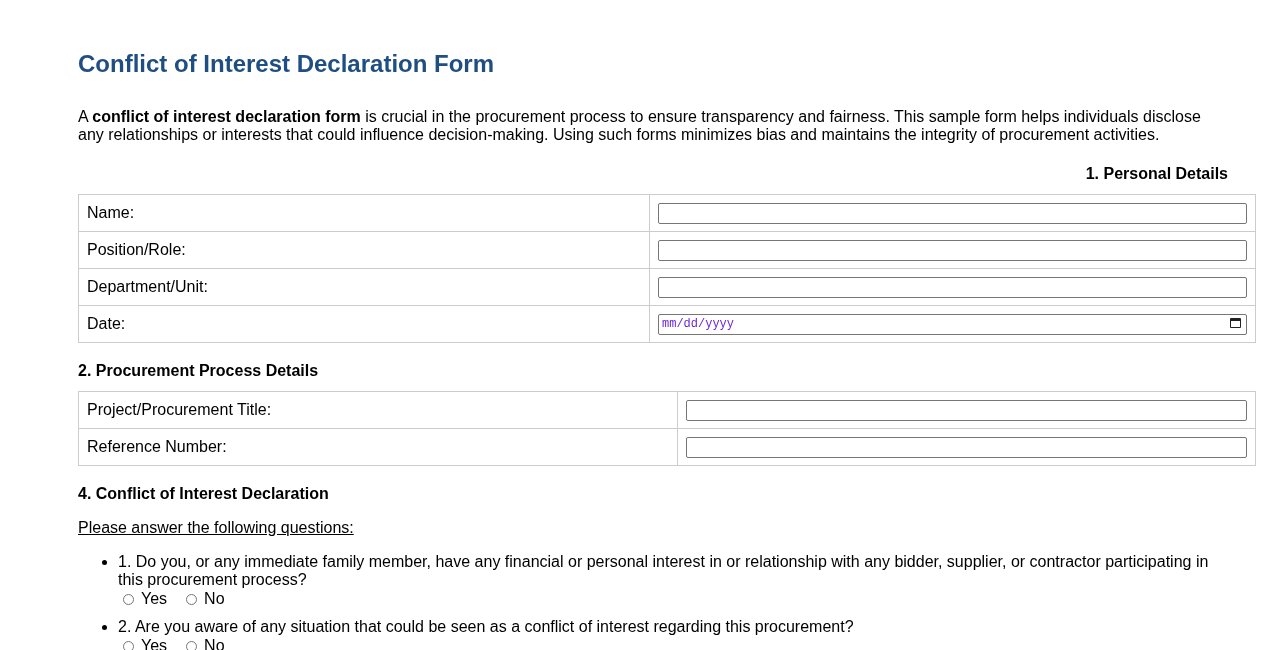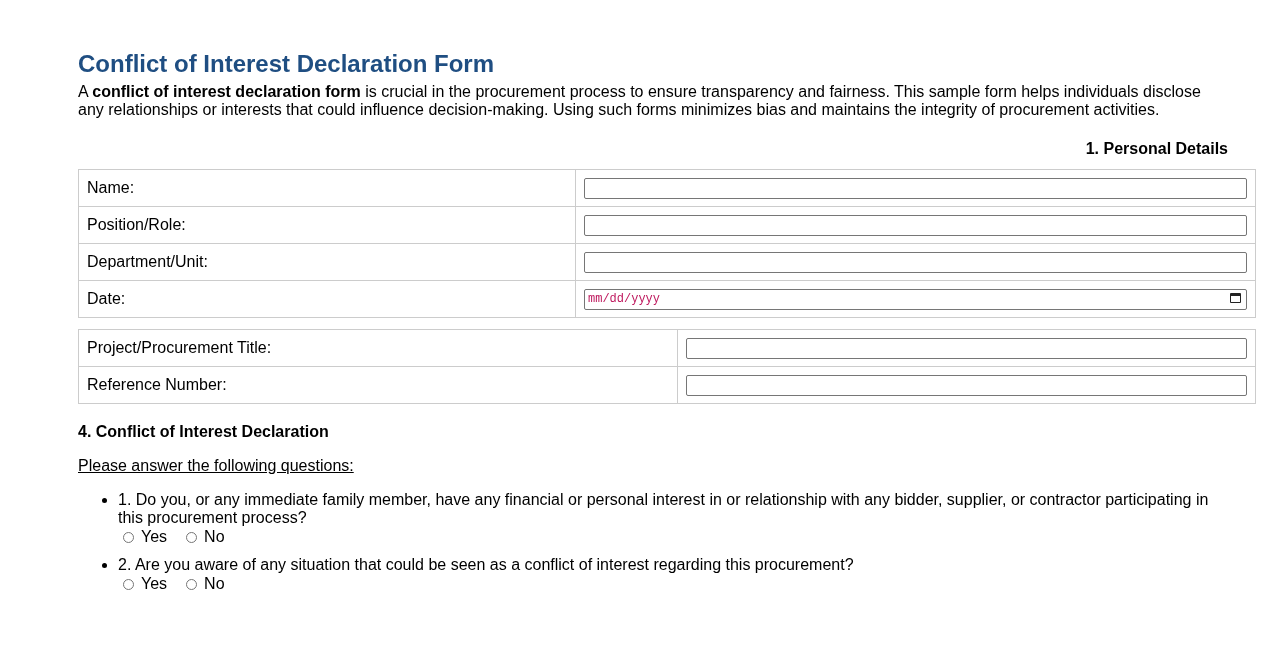--- a/index.html
+++ b/index.html
@@ -14,21 +14,21 @@
   .page { padding: 0 50px 0 78px; }
   h1 {
     color: #1f4e82;
     font-size: 24px;
     font-weight: bold;
     margin: 0;
     padding-top: 50px;
     line-height: 28px;
   }
   .intro {
-    margin: 5px 0 0 0;
+    margin: 30px 0 0 0;
     line-height: 18px;
   }
   h2 {
     font-size: 16px;
     font-weight: bold;
     margin: 0;
     line-height: 18px;
   }
   .h2-s1 { margin-top: 21px; text-align: right; }
   .h2-s2 { margin-top: 19px; }
@@ -38,36 +38,36 @@
     border-collapse: collapse;
     margin-top: 11px;
   }
   table.form td {
     border: 1px solid #cccccc;
     height: 37px;
     padding: 0 8px;
     box-sizing: border-box;
     vertical-align: middle;
   }
-  table.t1 td.label { width: 497px; margin-top: 44px; }
+  table.t1 td.label { width: 571px; margin-top: 44px; }
   table.t2 td.label { width: 599px; }
   .txt {
     width: 100%;
     height: 21px;
     box-sizing: border-box;
     border: 1px solid #767676;
     border-radius: 2px;
     background: #fff;
     padding: 0 3px;
     font-family: "Liberation Mono", monospace;
     font-size: 12px;
     display: block;
   }
   .date-wrap { position: relative; }
-  .date-wrap .txt { line-height: 19px; color: #be185d; }
+  .date-wrap .txt { line-height: 19px; color: #6d28d9; }
   .cal-icon {
     position: absolute;
     right: 6px;
     top: 4px;
     width: 11px;
     height: 10px;
     border: 1.5px solid #222;
     border-top-width: 3px;
     box-sizing: border-box;
     border-radius: 1px;
@@ -128,20 +128,21 @@
       <td>
         <div class="date-wrap">
           <div class="txt">mm/dd/yyyy</div>
           <span class="cal-icon"></span>
         </div>
       </td>
     </tr>
   </tbody>
     </table>
 
+  <h2 class="h2-s2">2. Procurement Process Details</h2>
   <table class="form t2">
     <tbody>
         <tr>
       <td class="label">Project/Procurement Title:</td>
       <td>
             <input type="text" class="txt" value="" style="">
           </td>
     </tr>
     <tr>
       <td class="label">Reference Number:</td>

